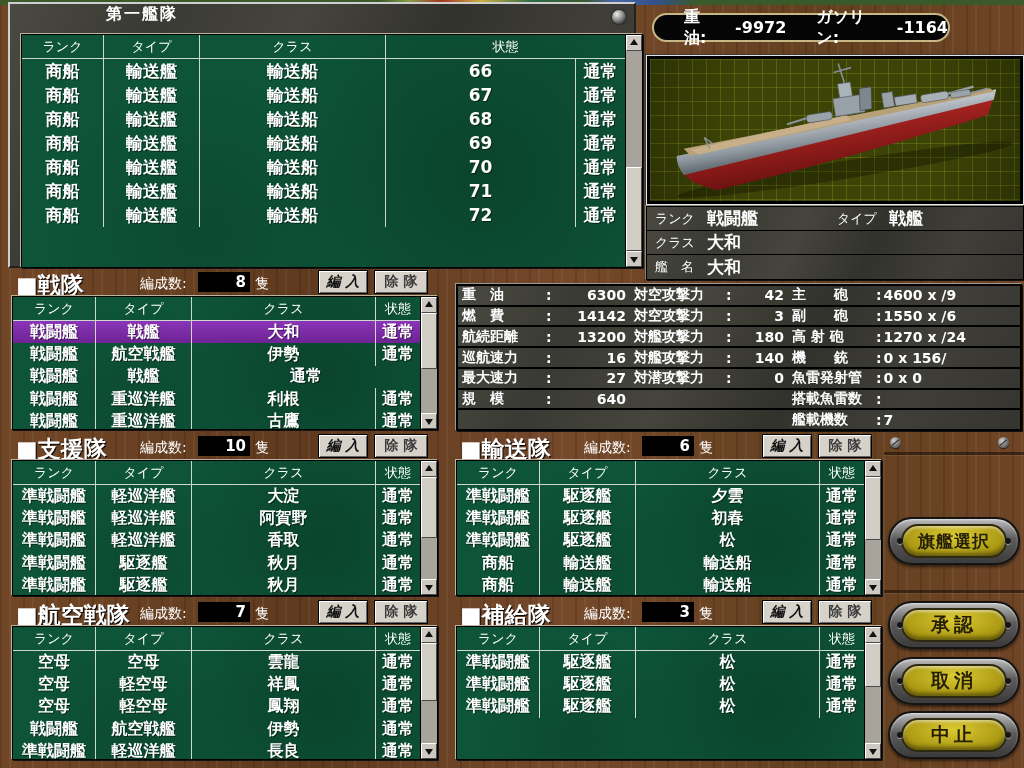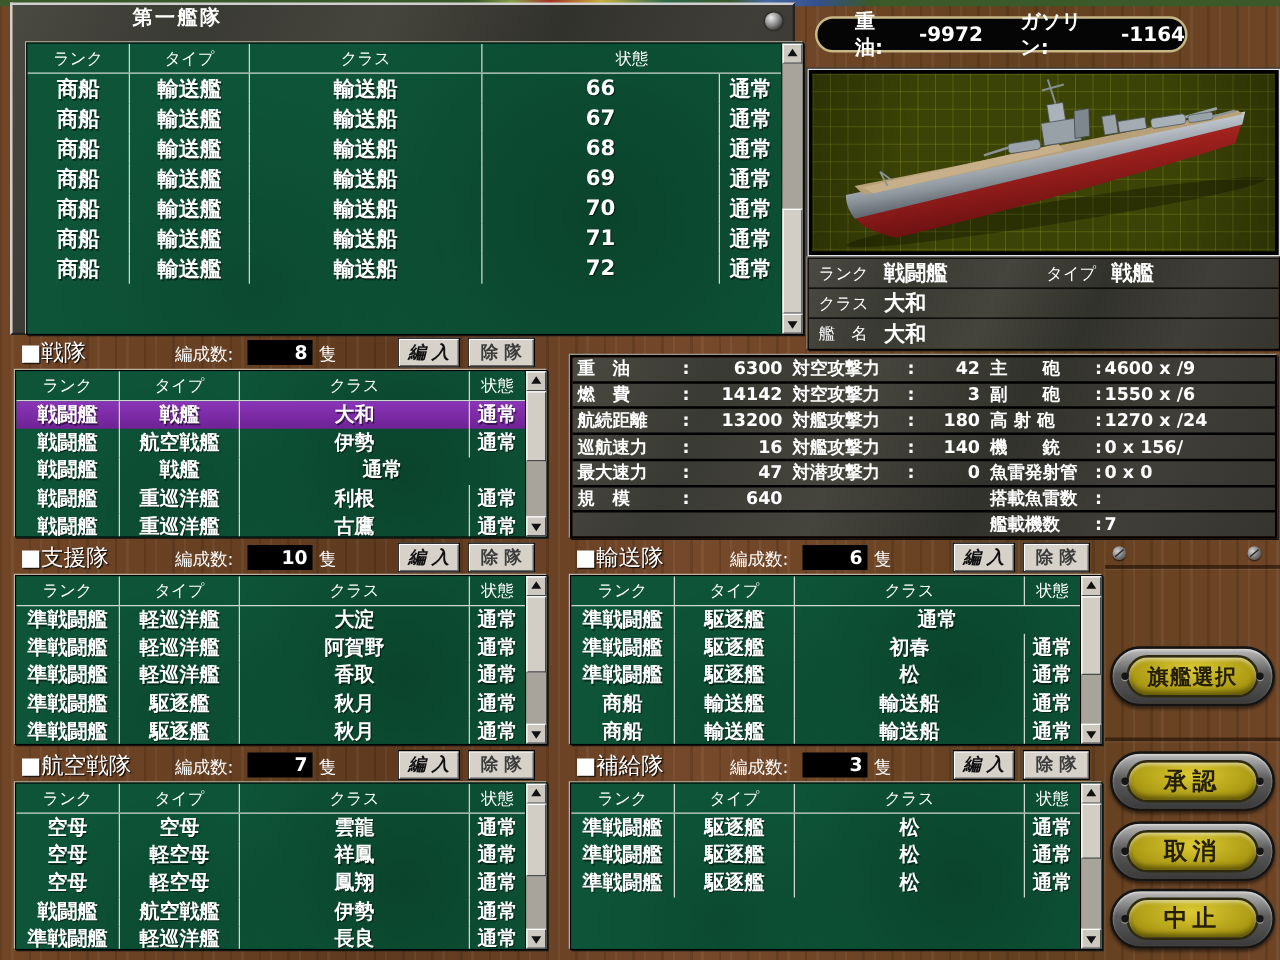--- a/index.html
+++ b/index.html
@@ -97,21 +97,21 @@
     padding:0 4px;font-size:14px;font-weight:bold;white-space:nowrap;}
   .srow:last-child{border-bottom:none;}
   .sl{flex:none;}
   .sc1 .sl{width:82px}.sc2 .sl{width:90px}.sc3 .sl{width:82px}
   .scn{flex:none;margin:0 2px;}
   .sc1 .sv,.sc2 .sv{flex:1;text-align:right;}
   .sc3 .sv{text-align:left;}
 
   
   .squad-head{position:absolute;height:26px;}
-  .squad-title{position:absolute;left:4px;top:0;font-size:18px;font-weight:normal;
+  .squad-title{position:absolute;left:4px;top:0;font-size:23px;font-weight:bold;
     font-family:"DejaVu Serif",serif;text-shadow:1px 1px 1px #000;white-space:nowrap;}
   .count-label{position:absolute;left:128px;top:5px;font-size:14px;}
   .count-input{position:absolute;left:186px;top:2px;width:52px;height:20px;background:#000;
     color:#fff;border:none;text-align:right;font-size:15px;font-weight:bold;
     font-family:"DejaVu Sans",sans-serif;padding-right:4px;}
   .unit-label{position:absolute;left:243px;top:5px;font-size:14px;}
   .sq-btn{position:absolute;top:0;height:24px;background:#d6d2ca;color:#111;
     border:1px solid #000;box-shadow:inset 1px 1px 0 #fff,inset -1px -1px 0 #666;
     font-size:14px;font-weight:bold;font-family:"DejaVu Sans",sans-serif;
     white-space:nowrap;padding:0;}
@@ -304,21 +304,21 @@
           <span class="sv">13200</span>
         </div>
         <div class="srow">
           <span class="sl">巡航速力</span>
           <span class="scn">:</span>
           <span class="sv">16</span>
         </div>
         <div class="srow">
           <span class="sl">最大速力</span>
           <span class="scn">:</span>
-          <span class="sv">47</span>
+          <span class="sv">27</span>
         </div>
         <div class="srow">
           <span class="sl">規　模</span>
           <span class="scn">:</span>
           <span class="sv">640</span>
         </div>
         <div class="srow">
           <span class="sl"></span>
           <span class="scn"></span>
           <span class="sv"></span>
@@ -523,20 +523,21 @@
     <div class="gtable squad-cols">
         <div class="trow thead">
           <div class="tc c0">ランク</div>
           <div class="tc c1">タイプ</div>
           <div class="tc c2">クラス</div>
           <div class="tc c3">状態</div>
         </div>
         <div class="trow">
           <div class="tc c0">準戦闘艦</div>
           <div class="tc c1">駆逐艦</div>
+          <div class="tc c2">夕雲</div>
           <div class="tc c3">通常</div>
         </div>
         <div class="trow">
           <div class="tc c0">準戦闘艦</div>
           <div class="tc c1">駆逐艦</div>
           <div class="tc c2">初春</div>
           <div class="tc c3">通常</div>
         </div>
         <div class="trow">
           <div class="tc c0">準戦闘艦</div>

